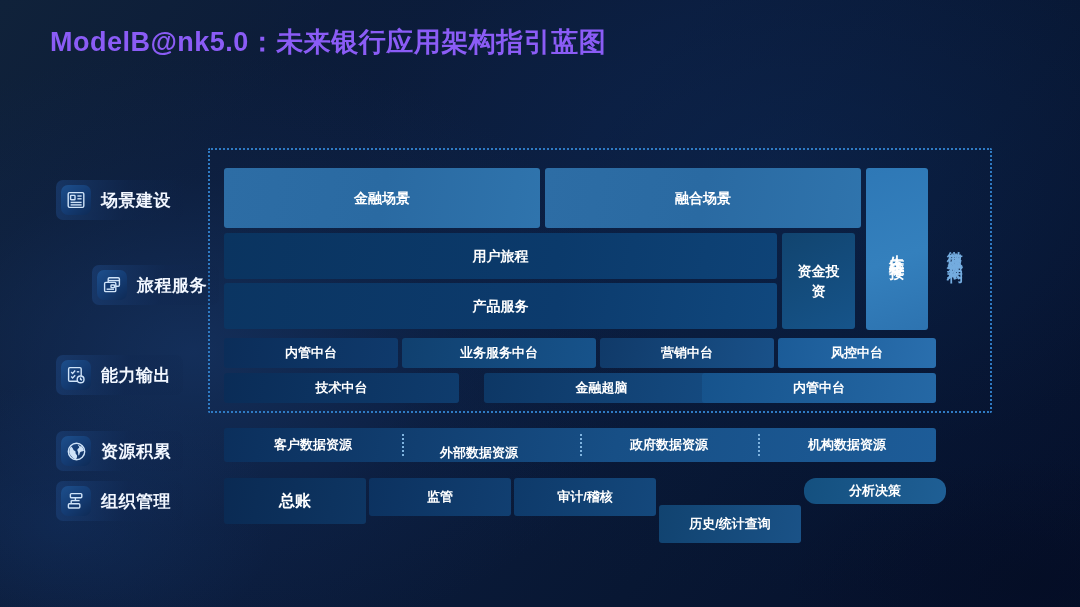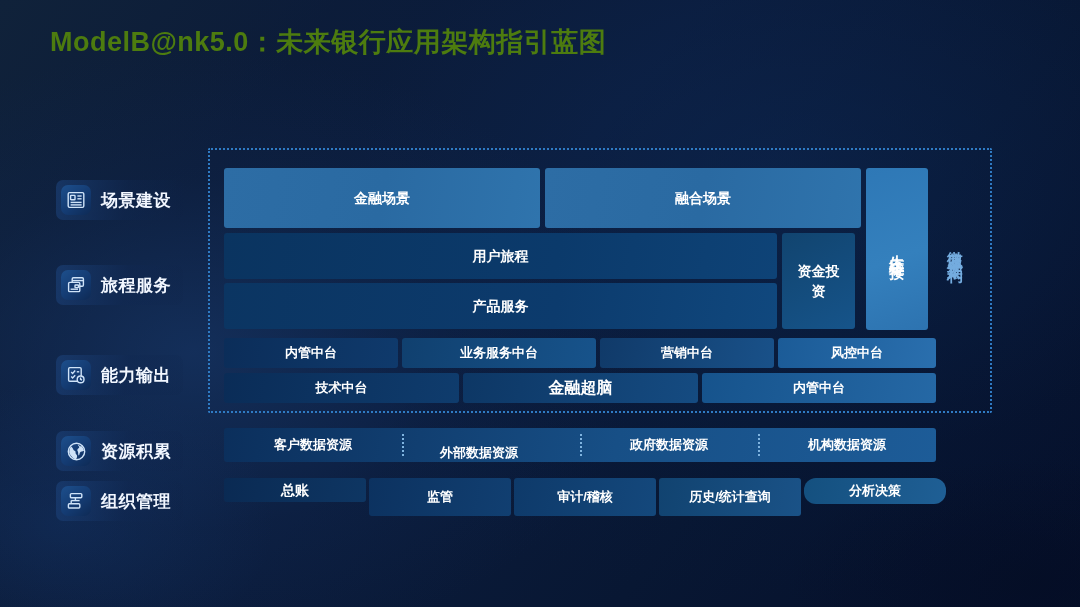--- a/index.html
+++ b/index.html
@@ -25,21 +25,21 @@
     pointer-events:none;
   }
 
   
   .title {
     position: absolute;
     left: 50px; top: 24px;
     font-size: 27px;
     font-weight: 700;
     letter-spacing: 0.5px;
-    color: #4d7c0f;
+    color: #8b5cf6;
     white-space: nowrap;
     z-index: 6;
   }
 
   
   .sidebar { position: absolute; left: 0; top: 0; width: 215px; height: 607px; z-index: 5; }
   .side-item {
     position: absolute;
     left: 56px;
     display: flex;
@@ -105,21 +105,21 @@
   .c-brain{ background: linear-gradient(100deg, #0d3765 0%, #154b81 100%); }
   .c-data { background: linear-gradient(100deg, #16538c 0%, #2568a5 100%); }
 
   .c-res   { background: linear-gradient(100deg, #0b2f5c 0%, #10declare 100%); }
   .c-res   { background: linear-gradient(100deg, #0b2f5c 0%, #174f86 55%, #1d5c98 100%); }
 
   .c-org1 { background: linear-gradient(100deg, #0a2a53 0%, #0e3663 100%); }
   .c-org2 { background: linear-gradient(100deg, #0c3260 0%, #113f71 100%); }
   .c-org3 { background: linear-gradient(100deg, #0e3a6a 0%, #14487c 100%); }
   .c-org4 { background: linear-gradient(100deg, #114madre 0%, #1a5párr 100%); }
-  .c-org4 { background: linear-gradient(100deg, #114370 0%, #1a5287 100%); }
+  .c-org4 { background: linear-gradient(100deg, #114370 0%, #1a5287 100%); margin-top: 27px; }
   .c-org5 { background: linear-gradient(100deg, #14507f 0%, #1f5f95 100%); }
 
   
   .res-sep {
     position: absolute;
     width: 0; top: 434px; height: 22px;
     border-left: 2px dotted #7fb4e0;
     z-index: 4;
   }
 
@@ -148,21 +148,21 @@
         <rect x="4.6" y="5.4" width="4.4" height="4.4" rx="0.6"></rect>
         <line x1="11.4" y1="6" x2="15.6" y2="6"></line>
           <line x1="11.4" y1="8.8" x2="15.6" y2="8.8"></line>
         <line x1="4.6" y1="12.4" x2="15.6" y2="12.4"></line>
           <line x1="4.6" y1="14.9" x2="15.6" y2="14.9"></line>
       </svg>
     </span>
     <span class="side-label">场景建设</span>
   </div>
 
-  <div class="side-item" style="top:265px;">
+  <div class="side-item" style="top:265px;margin-left:36px;">
     <span class="side-icon">
       <svg width="20" height="20" viewBox="0 0 20 20" fill="none" stroke="#cfe3f8" stroke-width="1.4">
         <rect x="6.2" y="2.8" width="11.2" height="8.4" rx="1.2"></rect>
         <line x1="6.2" y1="5.6" x2="17.4" y2="5.6"></line>
         <rect x="2.6" y="7.4" width="11.2" height="9.2" rx="1.2" fill="#143b72"></rect>
         <rect x="9.0" y="10.0" width="3.4" height="2.6" rx="0.5"></rect>
         <line x1="4.6" y1="14.2" x2="12.0" y2="14.2"></line>
       </svg>
     </span>
     <span class="side-label">旅程服务</span>
@@ -220,29 +220,29 @@
 <div class="blk c-product" style="left:224px; top:283px; width:553px; height:46px; font-size:14px;">产品服务</div>
 
 <div class="blk c-fund" style="left:782px; top:233px; width:73px; height:96px; font-size:14px; writing-mode:horizontal-tb; padding:12px 12px; line-height:1.45;">资金投资</div>
 
 <div class="blk c-cap1" style="left:224px; top:338px; width:174px; height:30px; font-size:13px;">内管中台</div>
 <div class="blk c-cap2" style="left:402px; top:338px; width:194px; height:30px; font-size:13px;">业务服务中台</div>
 <div class="blk c-cap3" style="left:600px; top:338px; width:174px; height:30px; font-size:13px;">营销中台</div>
 <div class="blk c-cap4" style="left:778px; top:338px; width:158px; height:30px; font-size:13px;">风控中台</div>
 
 <div class="blk c-tech" style="left:224px; top:373px; width:235px; height:30px; font-size:13px;">技术中台</div>
-<div class="blk c-brain" style="left:463px; top:373px; width:235px; height:30px; font-size:16px;">金融超脑</div>
+<div class="blk c-brain" style="left:484px; top:373px; width:235px; height:30px; font-size:13px;">金融超脑</div>
 <div class="blk c-data" style="left:702px; top:373px; width:234px; height:30px; font-size:13px;">内管中台</div>
 
 <div class="blk c-res" style="left:224px; top:428px; width:712px; height:34px;"></div>
 <div class="blk" style="left:224px; top:428px; width:178px; height:34px; font-size:13px; background:transparent; z-index:4;">客户数据资源</div>
 <div class="blk" style="left:390px; top:428px; width:178px; height:50px; font-size:13px; background:transparent; z-index:4;">外部数据资源</div>
 <div class="blk" style="left:580px; top:428px; width:178px; height:34px; font-size:13px; background:transparent; z-index:4;">政府数据资源</div>
 <div class="blk" style="left:758px; top:428px; width:178px; height:34px; font-size:13px; background:transparent; z-index:4;">机构数据资源</div>
 <div class="res-sep" style="left:402px;"></div>
 <div class="res-sep" style="left:580px;"></div>
 <div class="res-sep" style="left:758px;"></div>
 
-<div class="blk c-org1" style="left:224px; top:478px; width:142px; height:24px; font-size:14px;">总账</div>
+<div class="blk c-org1" style="left:224px; top:478px; width:142px; height:46px; font-size:16px;">总账</div>
 <div class="blk c-org2" style="left:369px; top:478px; width:142px; height:38px; font-size:13px;">监管</div>
 <div class="blk c-org3" style="left:514px; top:478px; width:142px; height:38px; font-size:13px;">审计/稽核</div>
 <div class="blk c-org4" style="left:659px; top:478px; width:142px; height:38px; font-size:13px;">历史/统计查询</div>
 <div class="blk c-org5" style="left:804px; top:478px; width:142px; height:26px; font-size:13px;border-radius:12px;">分析决策</div>
 
 </body></html>

